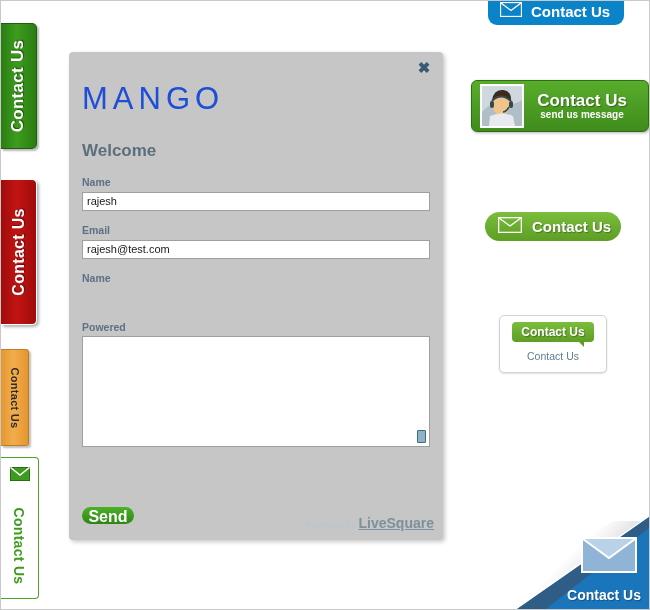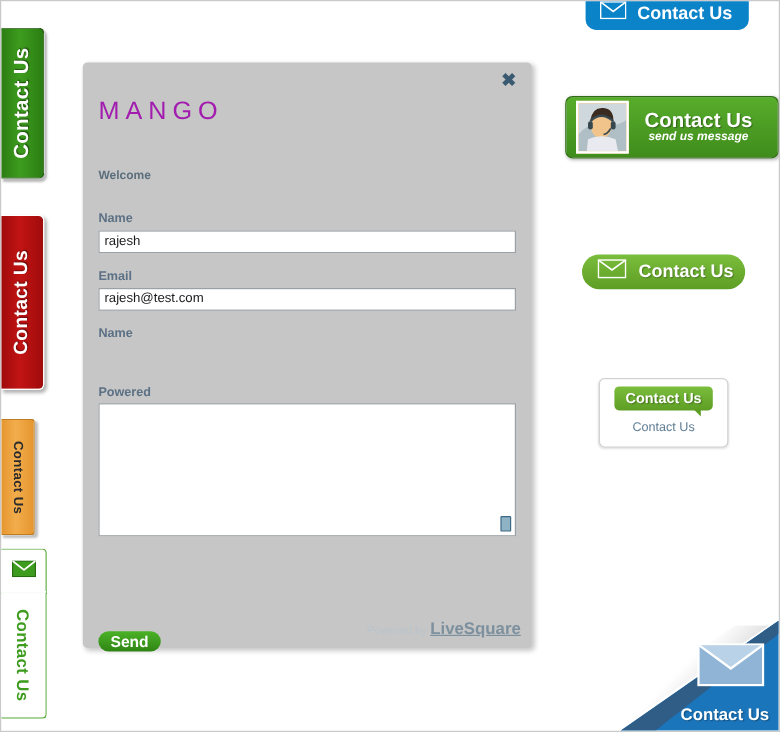--- a/index.html
+++ b/index.html
@@ -137,31 +137,31 @@
     text-align: center;
     color: #3a5a72;
     font-size: 15px;
     font-weight: bold;
     cursor: pointer;
   }
   #brand {
     position: absolute;
     left: 13px;
     top: 29px;
-    font-size: 21px;
+    font-size: 31px;
     letter-spacing: 5px;
-    color: #a21caf;
+    color: #1d4ed8;
     font-family: "Liberation Sans", sans-serif;
     font-weight: 400;
   }
   #welcome {
     position: absolute;
     left: 13px;
     top: 89px;
-    font-size: 10px;
+    font-size: 17px;
     font-weight: bold;
     color: #5c6f7d;
   }
   .field {
     position: absolute;
     left: 13px;
     width: 348px;
   }
   .field-label {
     font-size: 10.5px;
@@ -209,25 +209,24 @@
     position: absolute;
     left: 13px;
     top: 455px;
     width: 52px;
     height: 17px;
     border: none;
     border-radius: 9px;
     background: #3d9c1e;
     background: linear-gradient(to bottom, #4bb227, #2f8514);
     color: #ffffff;
-    font-size: 13px;
+    font-size: 16px;
     font-weight: bold;
     font-family: "Liberation Sans", sans-serif;
     cursor: pointer;
-    margin-top: 19px;
   }
   #powered {
     position: absolute;
     right: 9px;
     bottom: 9px;
     font-size: 9.5px;
     color: #b9c4cc;
   }
   #powered b {
     color: #7d909e;
@@ -295,21 +294,20 @@
     font-size: 17px;
     font-weight: bold;
     text-shadow: 1px 1px 1px rgba(0,0,0,0.35);
     display: block;
   }
   #banner-sub {
     color: #ffffff;
     font-size: 10px;
     font-weight: bold;
     display: block;
-    font-style: italic;
   }
 
   #w-green-pill {
     position: absolute;
     left: 484px;
     top: 211px;
     width: 136px;
     height: 29px;
     background: #6aad2e;
     background: linear-gradient(to bottom, #7bbd3c, #5d9e24);

